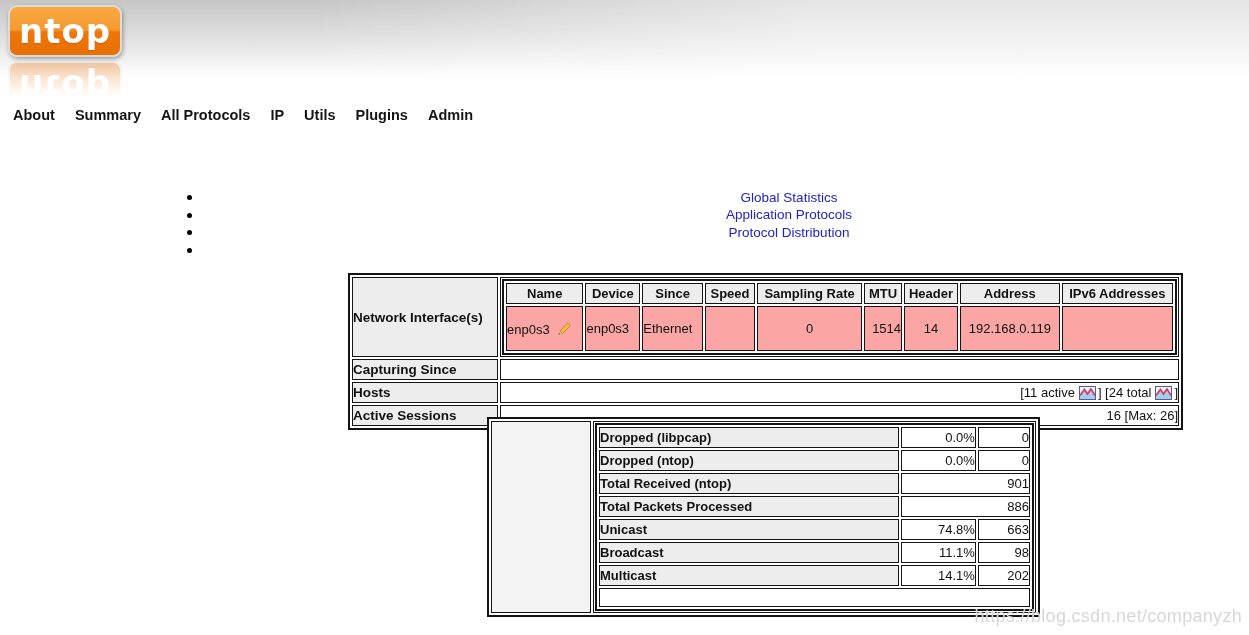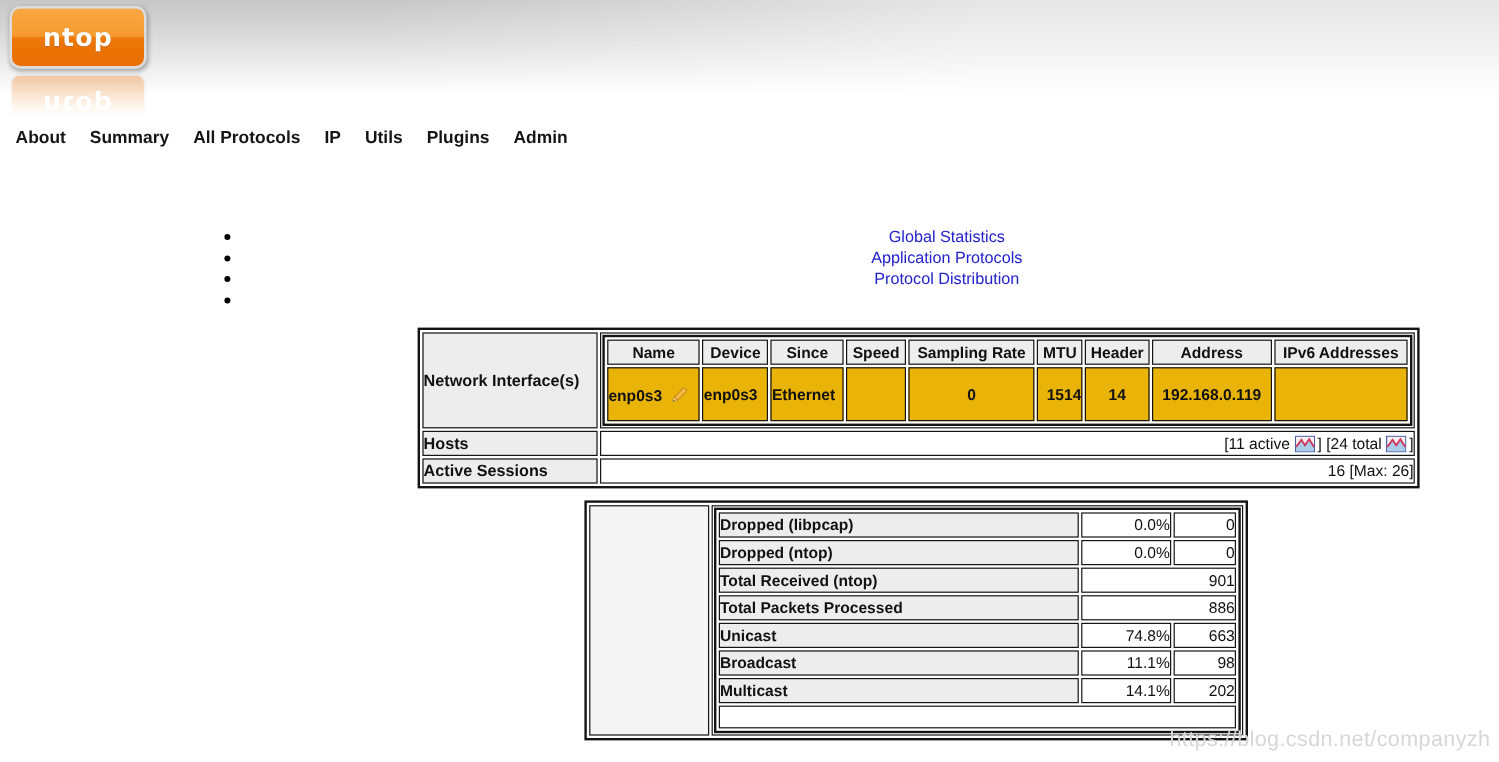--- a/index.html
+++ b/index.html
@@ -12,21 +12,21 @@
           background:linear-gradient(to bottom,#c6c6c6 0%, #dedede 35%, #ffffff 78%); }
   .band::after { content:""; position:absolute; inset:0;
           background:linear-gradient(to right, rgba(255,255,255,0) 25%, rgba(255,255,255,0.55) 65%); }
 
   
   .logo { position:absolute; left:8px; top:5px; width:114px; height:52px;
           border-radius:9px; border:2px solid #dcdcdc;
           background:linear-gradient(#f9a843 0%, #f59a30 48%, #ed7708 52%, #e96f04 100%);
           box-shadow:1px 2px 4px rgba(0,0,0,0.35);
           display:flex; align-items:center; justify-content:center; }
-  .logo-text { color:#fff; font-weight:bold; font-size:21px; letter-spacing:1px;
+  .logo-text { color:#fff; font-weight:bold; font-size:34px; letter-spacing:1px;
           font-family:"DejaVu Sans", sans-serif; text-shadow:0 1px 1px rgba(0,0,0,0.15); }
   .logo-r { position:absolute; left:8px; top:61px; width:114px; height:52px;
           border-radius:9px; border:2px solid #dcdcdc;
           background:linear-gradient(#f9a843 0%, #f59a30 48%, #ed7708 52%, #e96f04 100%);
           display:flex; align-items:center; justify-content:center;
           transform:scaleY(-1); opacity:0.45;
           -webkit-mask-image:linear-gradient(to top, rgba(0,0,0,0.8) 0%, rgba(0,0,0,0) 70%);
           mask-image:linear-gradient(to top, rgba(0,0,0,0.8) 0%, rgba(0,0,0,0) 70%); }
 
   
@@ -49,21 +49,21 @@
   .lbl  { background:#ededed; font-weight:bold; text-align:left; }
   .right{ text-align:right; }
 
   .t1 { position:absolute; left:348px; top:273px; width:835px; }
   .t1 .lbl { width:146px; font-size:13.5px; }
   .t1 .row-small td { height:21px; }
   .t1 .ifc-cell { padding:1px; }
 
   .t1i { width:100%; border:2px solid #141414; }
   .t1i th { background:#ededed; height:18px; text-align:center; font-size:13px; }
-  .t1i td { height:45px; background:#eab308;font-weight:bold; }
+  .t1i td { height:45px; background:#fca5a5; }
   .c-name{width:78px; text-align:left;} .c-dev{width:55px; text-align:left;}
   .c-type{width:61px; text-align:left;} .c-speed{width:50px;}
   .c-samp{width:106px; text-align:center;} .c-mtu{width:38px; text-align:right;}
   .c-hdr{width:54px; text-align:center;} .c-addr{width:100px; text-align:center;}
   .c-ipv6{width:112px;}
 
   .t2 { position:absolute; left:487px; top:417px; width:553px; }
   .t2-left { width:100px; background:#f4f4f4; }
   .t2 .inner-cell { padding:1px; vertical-align:top; }
   .t2i { width:100%; border:2px solid #141414; }
@@ -146,20 +146,24 @@
           <td class="c-mtu">1514</td>
           <td class="c-hdr">14</td>
           <td class="c-addr">192.168.0.119</td>
           <td class="c-ipv6"></td>
         </tr>
       </tbody>
           </table>
     </td>
   </tr>
   <tr class="row-small">
+    <td class="lbl">Capturing Since</td>
+    <td></td>
+  </tr>
+  <tr class="row-small">
     <td class="lbl">Hosts</td>
     <td class="right">
       <span>[11 active</span><svg class="chart" width="17" height="14" viewBox="0 0 17 14">
         <rect x="0.5" y="0.5" width="16" height="13" fill="#fbeef2" stroke="#4a5fa5"></rect>
         <path d="M1,13 L1,9.5 L5.5,3.5 L8.5,8 L12,3 L16,9.5 L16,13 Z" fill="#a9cce9"></path>
         <path d="M1,9.5 L5.5,3.5 L8.5,8 L12,3 L16,9.5" fill="none" stroke="#cc3a5e" stroke-width="1.6"></path>
       </svg><span>] [24 total</span><svg class="chart" width="17" height="14" viewBox="0 0 17 14">
         <rect x="0.5" y="0.5" width="16" height="13" fill="#fbeef2" stroke="#4a5fa5"></rect>
         <path d="M1,13 L1,9.5 L5.5,3.5 L8.5,8 L12,3 L16,9.5 L16,13 Z" fill="#a9cce9"></path>
         <path d="M1,9.5 L5.5,3.5 L8.5,8 L12,3 L16,9.5" fill="none" stroke="#cc3a5e" stroke-width="1.6"></path>

